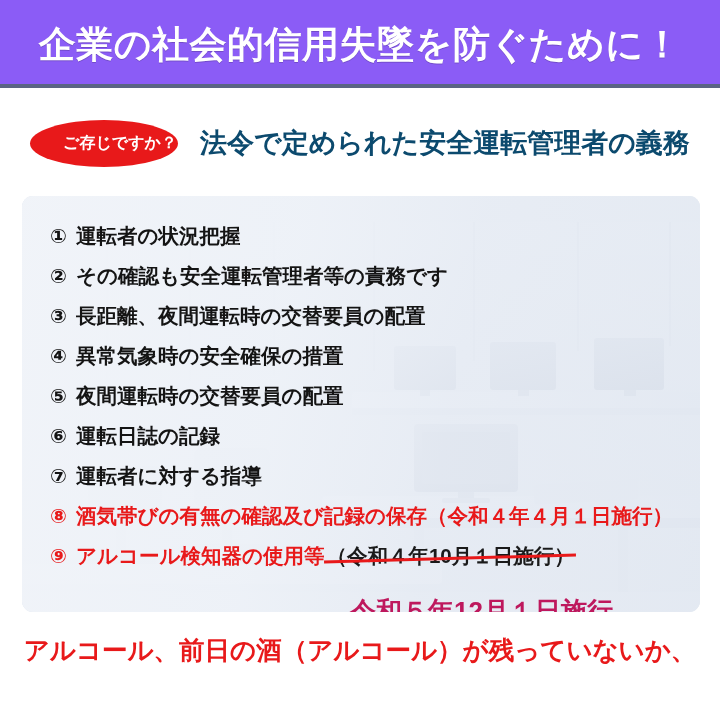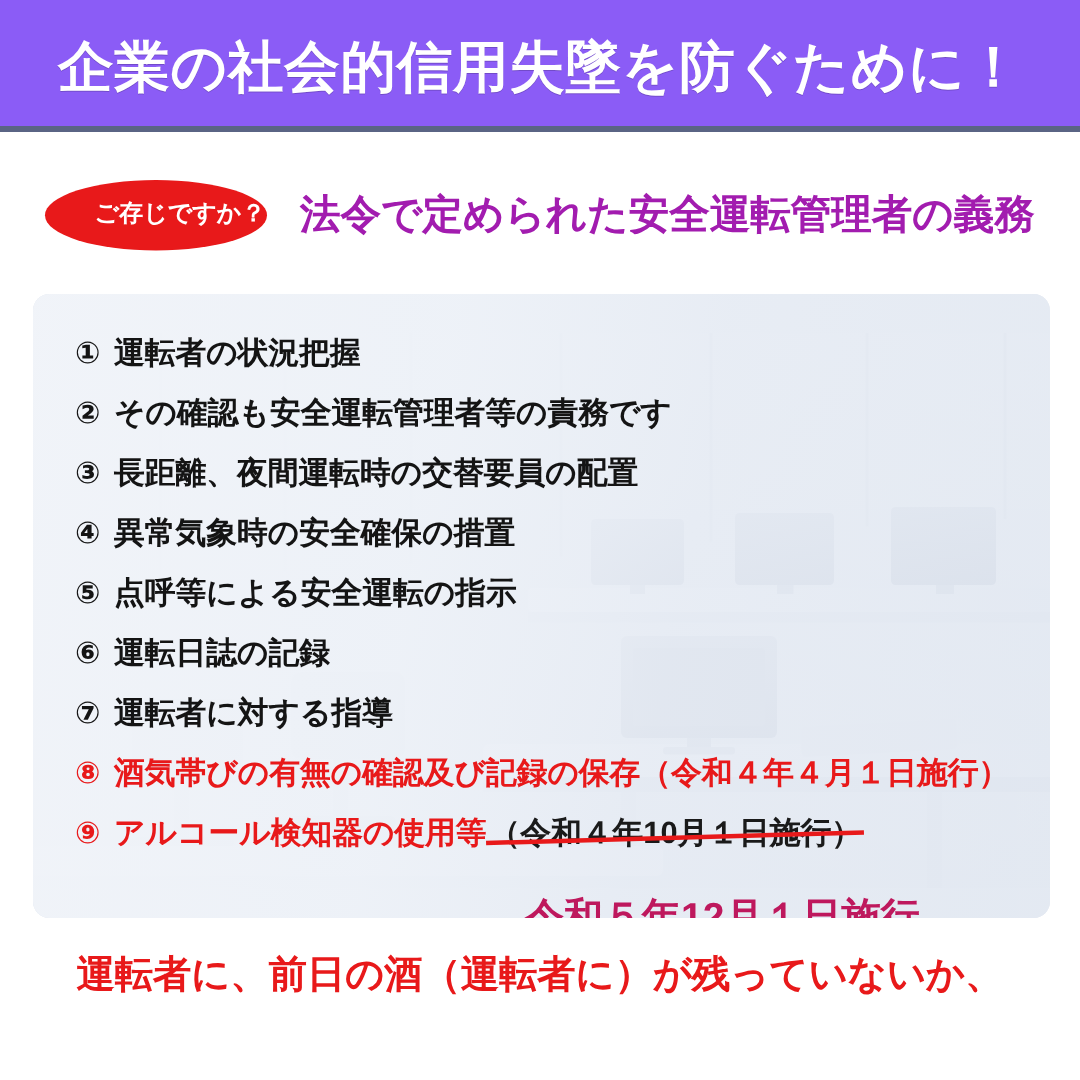--- a/index.html
+++ b/index.html
@@ -68,21 +68,21 @@
   .badge-label {
     color: #ffffff;
     font-size: 16px;
     font-weight: bold;
     white-space: nowrap;
     line-height: 1;
     margin-left: 32px;
   }
   .subhead-text {
     margin-left: 22px;
-    color: #a21caf;
+    color: #0c4a6e;
     font-size: 27px;
     font-weight: bold;
     white-space: nowrap;
     line-height: 1;
     text-align: center;
   }
 
   
   .duty-panel {
     position: absolute;
@@ -290,21 +290,21 @@
       <span>長距離、夜間運転時の交替要員の配置</span>
     </div>
 
     <div class="duty-item">
       <span class="marker">④</span>
       <span>異常気象時の安全確保の措置</span>
     </div>
 
     <div class="duty-item">
       <span class="marker">⑤</span>
-      <span>点呼等による安全運転の指示</span>
+      <span>夜間運転時の交替要員の配置</span>
     </div>
 
     <div class="duty-item">
       <span class="marker">⑥</span>
       <span>運転日誌の記録</span>
     </div>
 
     <div class="duty-item">
       <span class="marker">⑦</span>
       <span>運転者に対する指導</span>
@@ -320,14 +320,14 @@
       <span>アルコール検知器の使用等</span>
       <span class="tail-struck">（令和４年10月１日施行）</span>
     </div>
 
     <div class="duty-note">令和５年12月１日施行</div>
 
   </div>
 </div>
 
 <div class="footer-msg">
-  <div>運転者に、前日の酒（運転者に）が残っていないか、</div>
+  <div>アルコール、前日の酒（アルコール）が残っていないか、</div>
 </div>
 
 </body></html>

